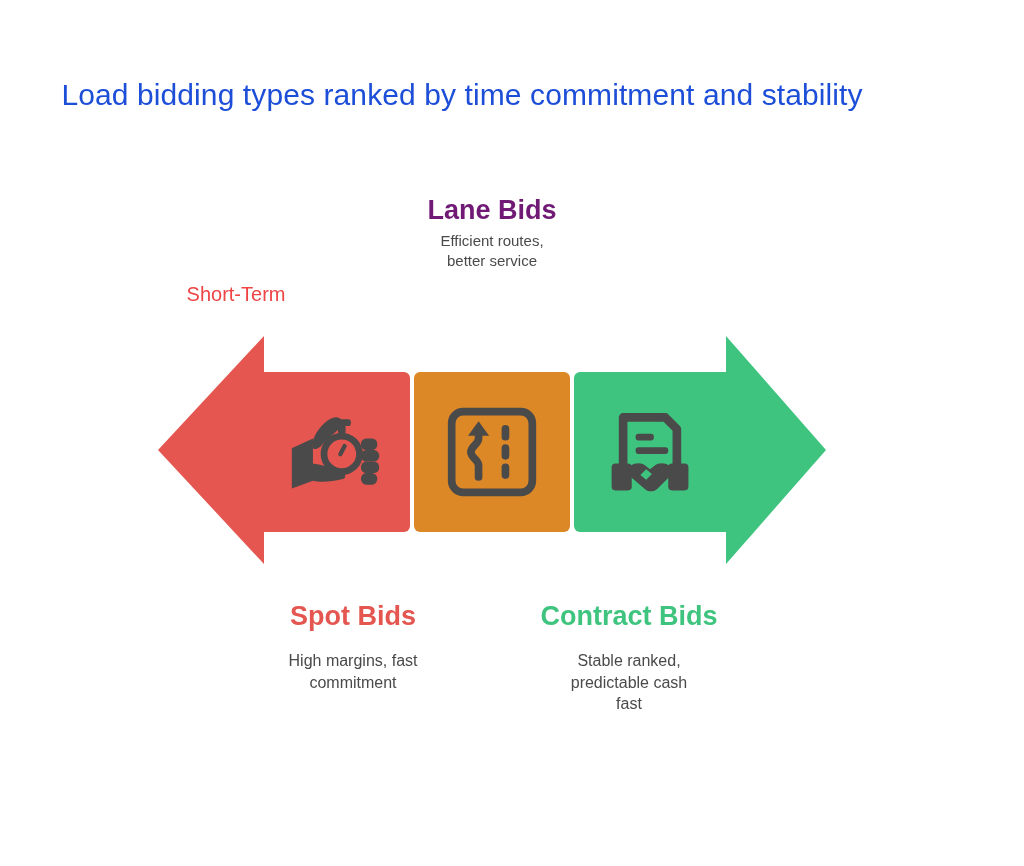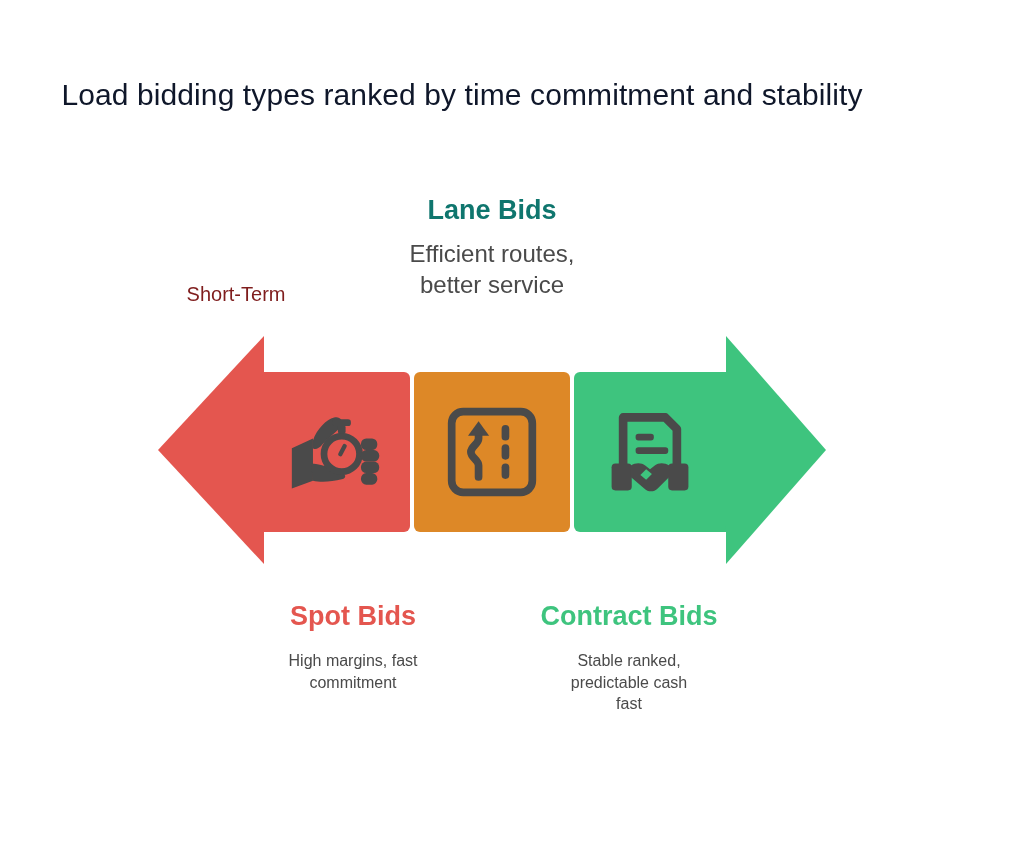--- a/index.html
+++ b/index.html
@@ -25,63 +25,63 @@
 
   
   .title {
     position: absolute;
     left: 0;
     top: 76px;
     width: 924px;
     text-align: center;
     font-size: 30px;
     font-weight: 400;
-    color: #0f172a;
+    color: #1d4ed8;
     letter-spacing: 0.1px;
     line-height: 1.25;
   }
 
   
   .arrow-layer {
     position: absolute;
     left: 0; top: 0;
     width: 1024px;
     height: 866px;
     pointer-events: none;
   }
 
   
   .endpoint {
     position: absolute;
     font-size: 20px;
     font-weight: 400;
-    color: #7f1d1d;
+    color: #ef4444;
     white-space: nowrap;
     text-align: center;
   }
   .endpoint.left  { left: 145px;  top: 283px; width: 182px; }
   .endpoint.right { left: 657px;  top: 283px; width: 182px; }
 
   
   .label-top {
     position: absolute;
     text-align: center;
   }
   .label-top .heading {
     font-size: 27px;
     font-weight: 700;
     line-height: 1.2;
     margin: 0;
   }
   .label-top .desc {
-    font-size: 24px;
+    font-size: 15px;
     font-weight: 400;
     color: #4a4a4a;
     line-height: 1.28;
-    margin: 13px 0 0 0;
+    margin: 5px 0 0 0;
   }
 
   
   .label-bottom {
     position: absolute;
     text-align: center;
   }
   .label-bottom .heading {
     font-size: 27px;
     font-weight: 700;
@@ -128,21 +128,21 @@
     <rect x="262" y="372" width="148" height="160" rx="6" ry="6" fill="#E4564F"></rect>
 
     <rect x="414" y="372" width="156" height="160" rx="6" ry="6" fill="#DD8827"></rect>
 
     <rect x="574" y="372" width="152" height="160" rx="6" ry="6" fill="#3EC47E"></rect>
   </svg>
 
   <div class="endpoint left">Short-Term</div>
 
   <div class="label-top lane-group">
-    <div class="heading" style="color:#0f766e;">Lane Bids</div>
+    <div class="heading" style="color:#701a75;">Lane Bids</div>
     <div class="desc">
       <span>Efficient routes,</span><br>
       <span>better service</span>
     </div>
   </div>
 
   <div class="label-bottom spot-group">
     <div class="heading" style="color:#E4564F;">Spot Bids</div>
     <div class="desc">
       <span>High margins, fast</span><br>

